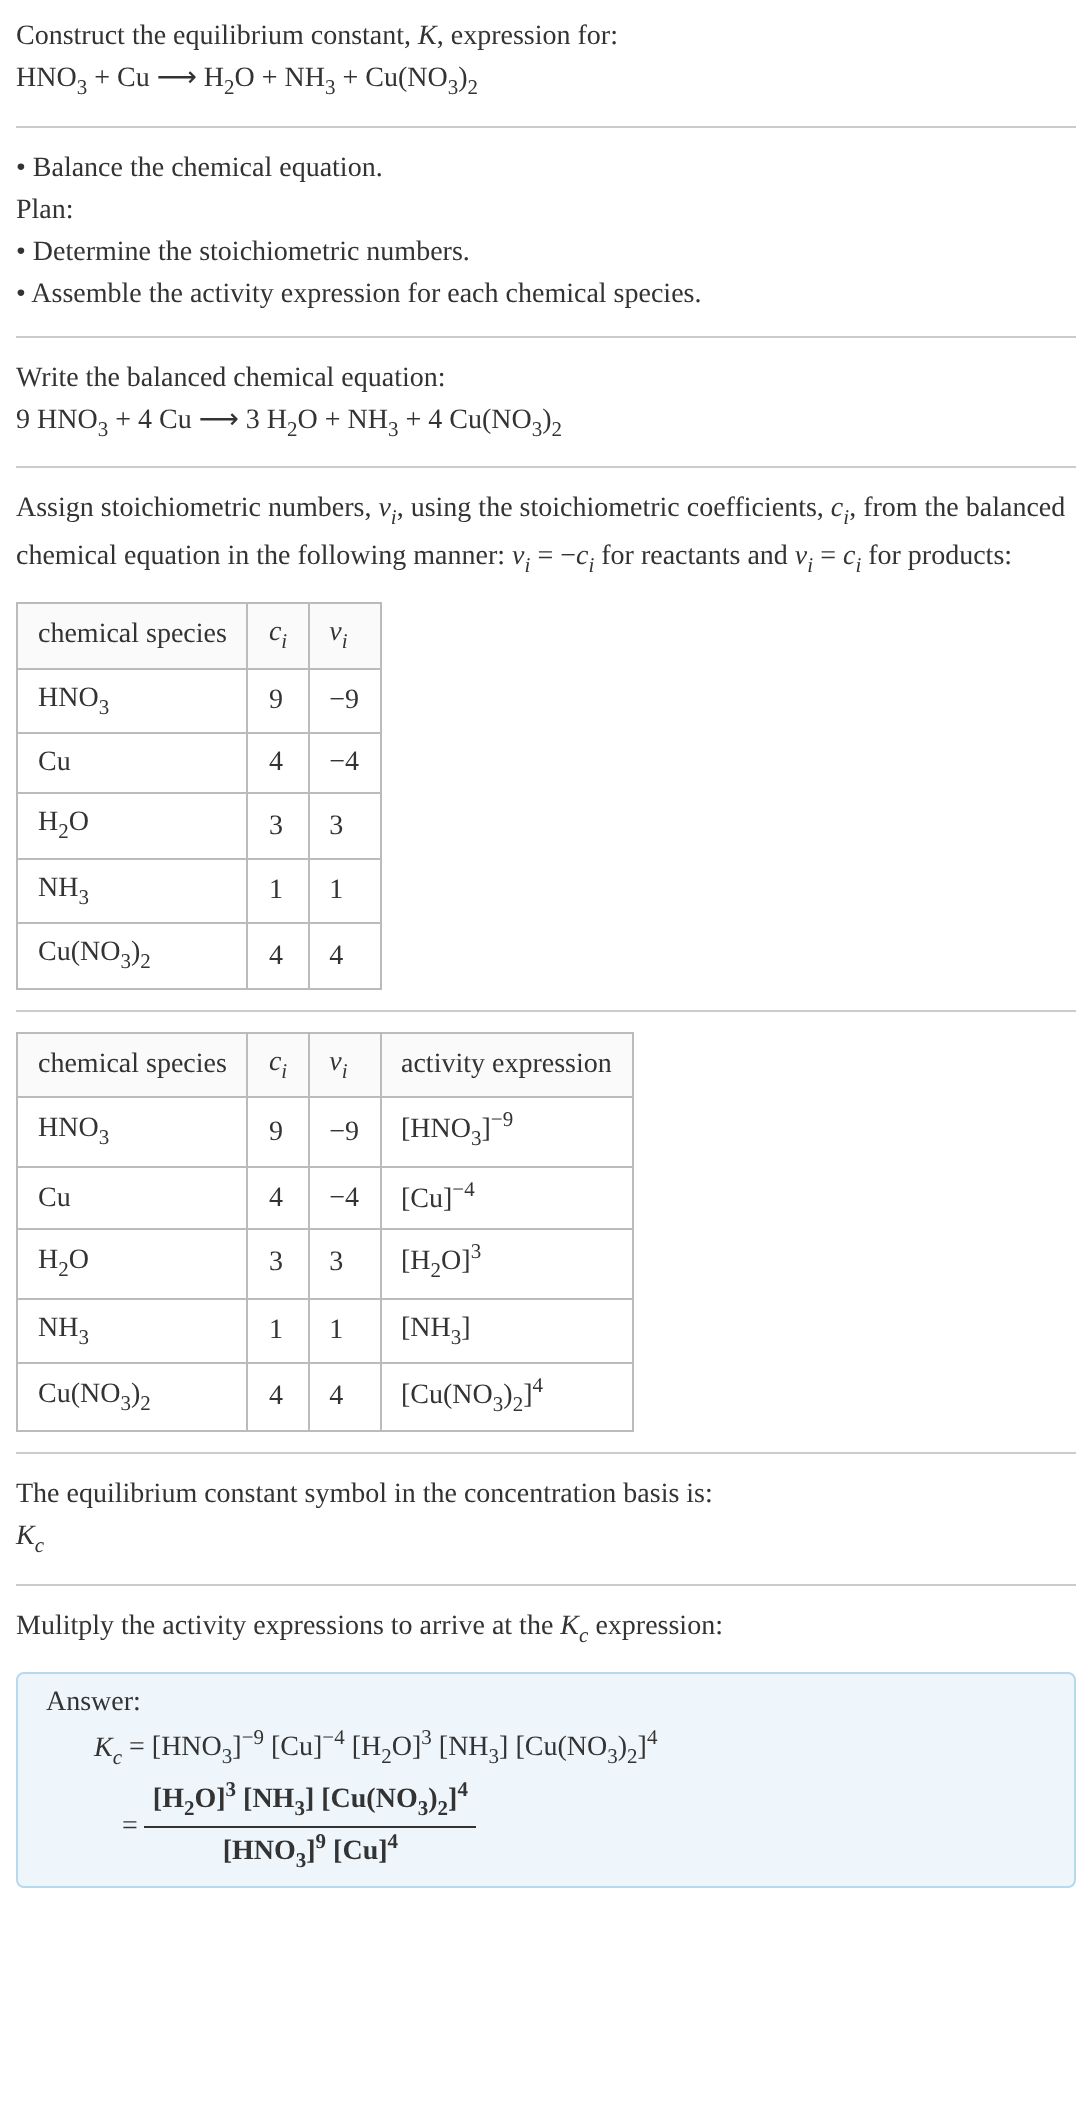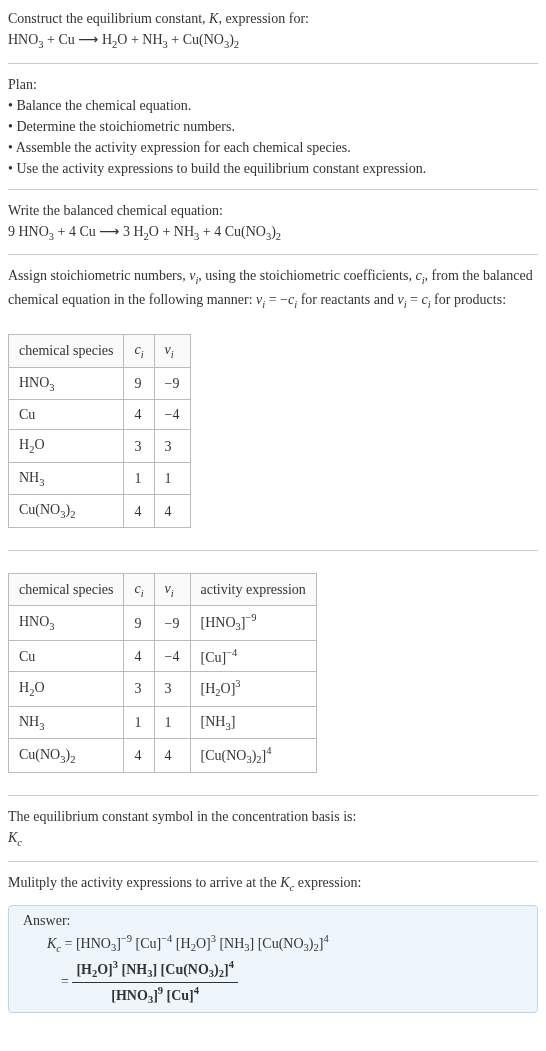--- a/index.html
+++ b/index.html
@@ -13,21 +13,21 @@
     background: #fff;
   }
   .section { margin-bottom: 10px; }
   hr {
     border: none;
     border-top: 1px solid #ccc;
     margin: 10px 0;
   }
   table {
     border-collapse: collapse;
-    margin: 22px 0;
+    margin: 10px 0;
   }
   th, td {
     border: 1px solid #bbb;
     padding: 4px 10px;
     text-align: left;
     font-weight: normal;
   }
   th { background: #fafafa; }
   .answer-box {
     background: #eef6fc;
@@ -60,25 +60,24 @@
 <body>
 
 <div class="section">
   <div>Construct the equilibrium constant, <span class="italic">K</span>, expression for:</div>
   <div>HNO<sub>3</sub> + Cu ⟶ H<sub>2</sub>O + NH<sub>3</sub> + Cu(NO<sub>3</sub>)<sub>2</sub></div>
 </div>
 
 <hr>
 
 <div class="section">
+  <div>• Balance the chemical equation.</div>
   <div>Plan:</div>
-  <div>• Balance the chemical equation.</div>
   <div>• Determine the stoichiometric numbers.</div>
   <div>• Assemble the activity expression for each chemical species.</div>
-  <div>• Use the activity expressions to build the equilibrium constant expression.</div>
 </div>
 
 <hr>
 
 <div class="section">
   <div>Write the balanced chemical equation:</div>
   <div>9 HNO<sub>3</sub> + 4 Cu ⟶ 3 H<sub>2</sub>O + NH<sub>3</sub> + 4 Cu(NO<sub>3</sub>)<sub>2</sub></div>
 </div>
 
 <hr>

